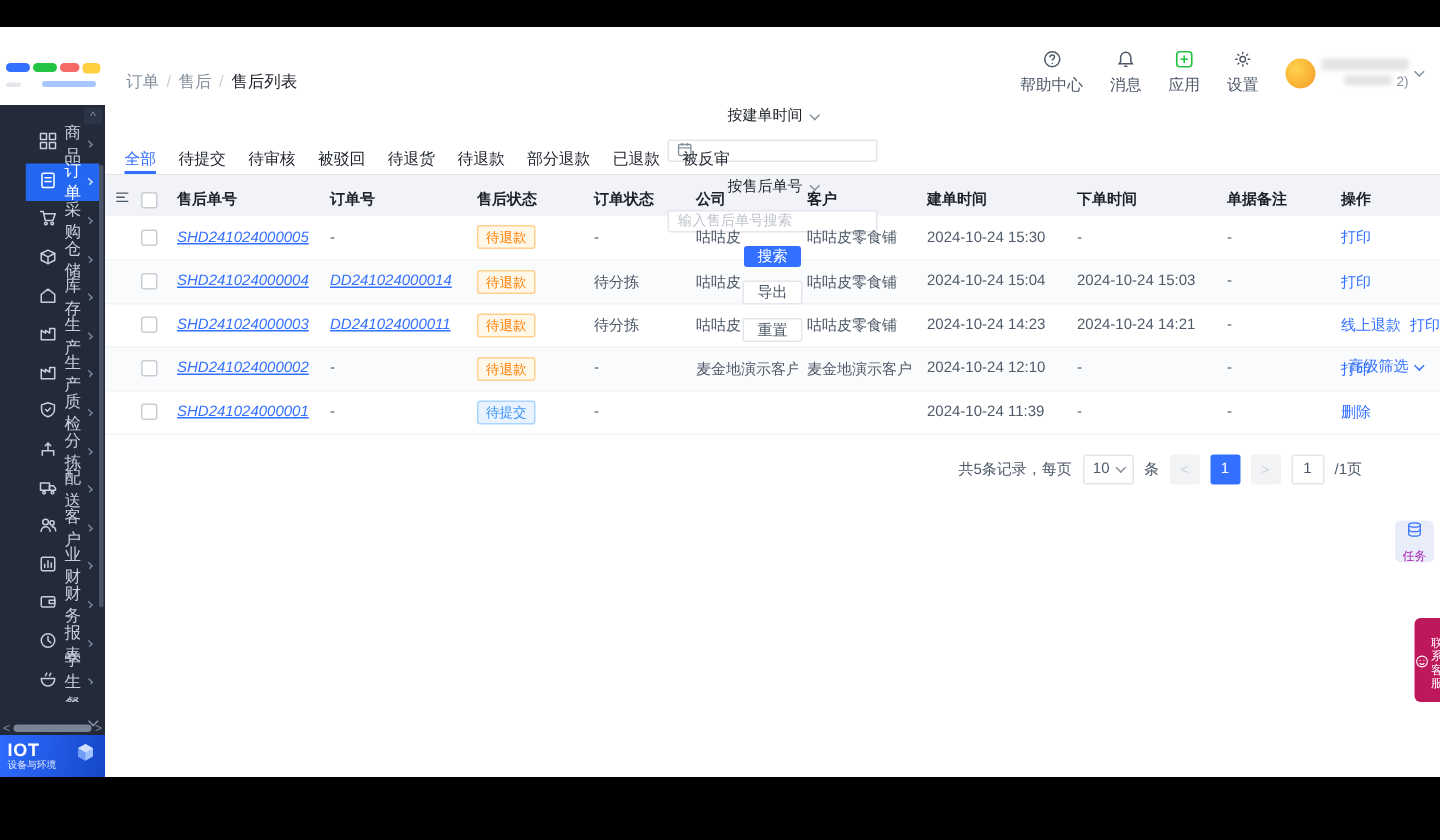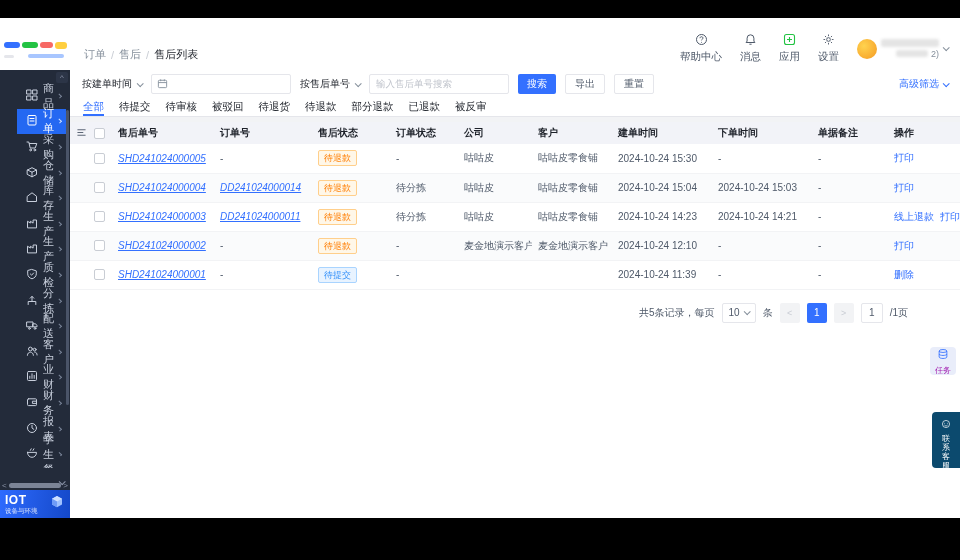--- a/index.html
+++ b/index.html
@@ -40,21 +40,21 @@
   .hscroll { position:absolute; left:0; right:0; bottom:28px; height:10px; display:flex; align-items:center; padding:0 2px; color:#8b94a8; font-size:8px; }
   .hscroll .h-thumb { flex:1; height:5px; margin:0 2px; background:#7b8496; border-radius:3px; }
   .iot { position:absolute; left:0; right:0; bottom:0; height:28px; background:linear-gradient(100deg,#2e6bff 0%,#1448c8 100%); display:flex; align-items:center; padding:0 5px; color:#fff; }
   .iot-txt { display:flex; flex-direction:column; line-height:1; }
   .iot-title { font-size:12px; font-weight:bold; letter-spacing:.5px; }
   .iot-sub { font-size:6.5px; opacity:.85; margin-top:2px; }
   .iot-cube { margin-left:auto; }
 
   
   .main { position:absolute; left:70px; top:52px; right:0; bottom:0; background:#fff; }
-  .filter-row { height:28px; display:flex; align-items:center; gap:9px; padding:0 12px; }
+  .filter-row { height:28px; display:flex; align-items:center; gap:9px; padding:0 12px;flex-direction:column; }
   .plain-select { display:flex; align-items:center; gap:5px; font-size:10px; color:#1d2129; cursor:pointer; }
   .plain-select .caret { color:#86909c; }
   .date-input { width:140px; height:20px; border:1px solid #e5e6eb; border-radius:2px; display:flex; align-items:center; justify-content:space-between; padding:0 5px; font-size:8.6px; color:#4e5969; background:#fff; }
   .search-input { width:140px; height:20px; border:1px solid #e5e6eb; border-radius:2px; display:flex; align-items:center; padding:0 6px; font-size:9.5px; color:#c0c4cc; background:#fff; }
   .btn { height:20px; border-radius:2px; font-size:10px; display:flex; align-items:center; padding:0 9px; cursor:pointer; border:none; font-family:inherit; }
   .btn-primary { background:#3370ff; color:#fff; }
   .btn-plain { background:#fff; color:#4e5969; border:1px solid #e5e6eb; }
   .advanced { margin-left:auto; display:flex; align-items:center; gap:4px; color:#3370ff; font-size:10px; cursor:pointer; }
   .tabs { height:19px; display:flex; gap:15px; padding:0 13px; border-bottom:1px solid #e5e6eb; }
   .tab { font-size:10.5px; color:#1d2129; line-height:17px; cursor:pointer; border-bottom:2px solid transparent; }
@@ -79,21 +79,21 @@
   .pagination { display:flex; justify-content:flex-end; align-items:center; gap:7px; padding:13px 52px 0 0; font-size:10px; color:#4e5969; }
   .size-select { height:20px; border:1px solid #e5e6eb; border-radius:2px; display:flex; align-items:center; gap:4px; padding:0 6px; cursor:pointer; }
   .size-select .caret { color:#86909c; }
   .pg-btn { width:20px; height:20px; border-radius:2px; background:#f2f3f5; color:#c9cdd4; display:flex; align-items:center; justify-content:center; font-size:9px; cursor:pointer; border:none; }
   .pg-btn.current { background:#3370ff; color:#fff; font-size:10px; }
   .jumper { width:22px; height:20px; border:1px solid #e5e6eb; border-radius:2px; display:flex; align-items:center; justify-content:center; color:#4e5969; }
 
   
   .float-task { position:absolute; right:4px; top:347px; width:26px; height:28px; background:#e9edfa; border-radius:4px; display:flex; flex-direction:column; align-items:center; justify-content:center; gap:1px; color:#a21caf; z-index:9; cursor:pointer; }
   .float-task .lbl { font-size:8px; }
-  .float-service { position:absolute; right:0; top:412px; width:28px; height:56px; background:#0c4a6e; border-radius:4px 0 0 4px; display:flex; flex-direction:column; align-items:center; padding-top:3px; gap:1px; color:#fff; z-index:9; cursor:pointer; }
+  .float-service { position:absolute; right:0; top:412px; width:17px; height:56px; background:#be185d; border-radius:4px 0 0 4px; display:flex; align-items:center; padding-top:3px; gap:1px; color:#fff; z-index:9; cursor:pointer; }
   .float-service .vtxt { font-size:8px; line-height:9px; width:9px; text-align:center; word-break:break-all; }
 </style>
 </head>
 <body>
 
 <div class="stage">
   <div class="app">
 
     <header class="topbar">
       <div class="logo">

